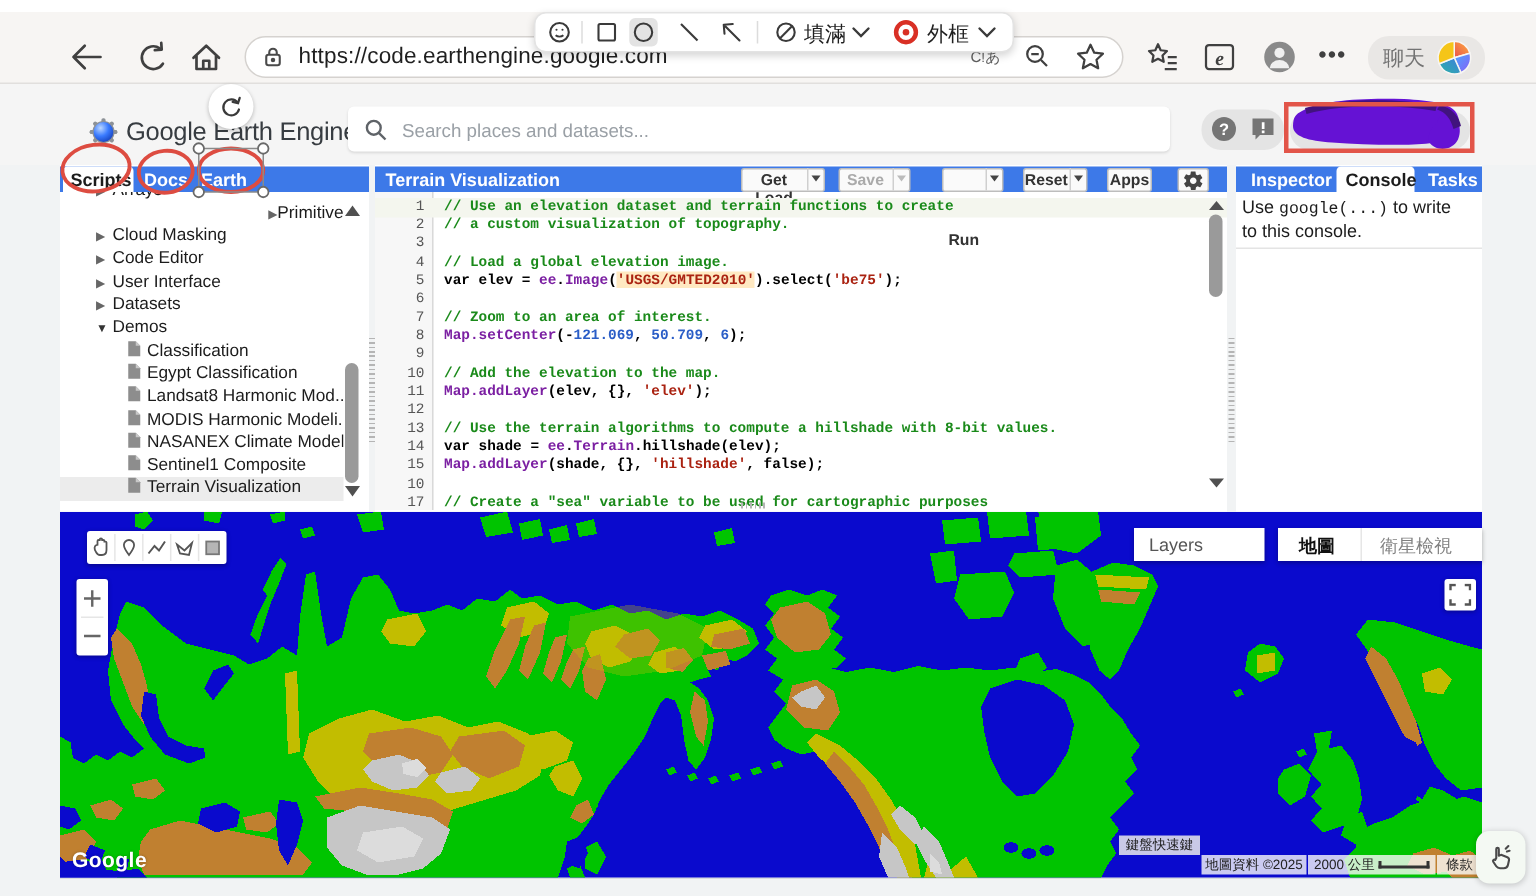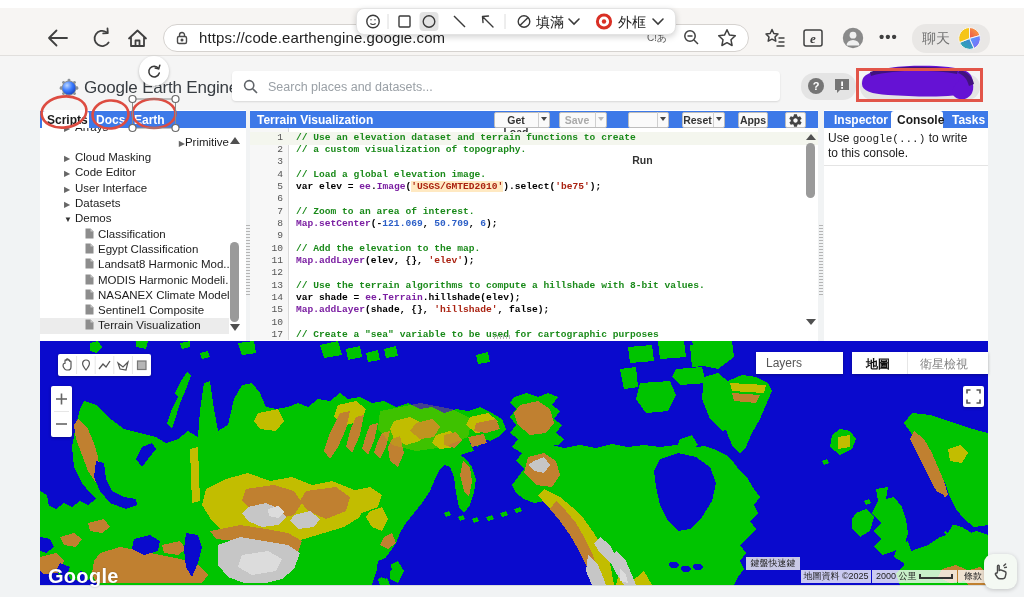--- a/index.html
+++ b/index.html
@@ -445,21 +445,21 @@
 <div class="abs" style="left:907px;top:352px;width:1px;height:22px;background:#e6e6e6;"></div>
 <div class="abs" style="left:866px;top:356px;font-size:12px;font-weight:bold;color:#111;">地圖</div>
 <div class="abs" style="left:920px;top:356px;font-size:12px;color:#808080;">衛星檢視</div>
 <div class="abs" style="left:963px;top:386px;width:21px;height:21px;background:#ffffff;border-radius:2px;box-shadow:0 1px 3px rgba(0,0,0,0.3);"></div>
 <svg class="abs" style="left:966px;top:389px;" width="15" height="15" viewBox="0 0 15 15">
   <g stroke="#555" stroke-width="1.6" fill="none">
     <path d="M1 4.5 V1 H4.5 M10.5 1 H14 V4.5 M14 10.5 V14 H10.5 M4.5 14 H1 V10.5"></path>
   </g>
 </svg>
 
-<div class="abs" style="left:48px;top:565px;font-size:20px;font-weight:bold;color:#ffffff;letter-spacing:0.3px;text-shadow:0 0 2px rgba(0,0,0,0.3);">Google</div>
+<div class="abs" style="left:48px;top:565px;font-size:14px;font-weight:bold;color:#ffffff;letter-spacing:0.3px;text-shadow:0 0 2px rgba(0,0,0,0.3);">Google</div>
 <div class="abs" style="left:746px;top:557px;width:54px;height:13px;background:rgba(235,235,235,0.85);font-size:9px;color:#222;text-align:center;line-height:13px;">鍵盤快速鍵</div>
 <div class="abs" style="left:801px;top:570px;width:70px;height:13px;background:rgba(250,250,250,0.8);font-size:9px;color:#222;text-align:center;line-height:13px;">地圖資料 ©2025</div>
 <div class="abs" style="left:872px;top:570px;width:85px;height:13px;background:rgba(250,250,250,0.8);font-size:9px;color:#222;line-height:13px;padding-left:4px;">2000 公里 <span style="display:inline-block;width:34px;height:5px;border-bottom:2px solid #333;border-left:2px solid #333;border-right:2px solid #333;vertical-align:middle;"></span></div>
 <div class="abs" style="left:958px;top:570px;width:30px;height:13px;background:rgba(250,250,250,0.8);font-size:9px;color:#222;text-align:center;line-height:13px;">條款</div>
 
 <div class="abs" style="left:984px;top:554px;width:33px;height:35px;background:#f4f9f3;border-radius:9px;box-shadow:0 1px 4px rgba(0,0,0,0.2);"></div>
 <svg class="abs" style="left:991px;top:562px;" width="19" height="19" viewBox="0 0 19 19">
   <g stroke="#4a4a4a" stroke-width="1.4" fill="none" stroke-linecap="round" stroke-linejoin="round">
     <path d="M6.5 10 V4 c0-1.1 1.7-1.1 1.7 0 v4.5 l1.5-0.6 4.2 1.6 c0.9 0.4 1.3 1 1.1 2 l-0.7 3.2 c-0.3 1.4-1.2 2.1-2.7 2.1 h-2.6 c-1.1 0-1.9-0.4-2.5-1.3 l-2-3 c-0.6-0.9 0.5-1.9 1.3-1.2 z"></path>
     <path d="M12.8 3.8 l1.8-1.8 M13.6 5.6 l1.8-0.4"></path>

